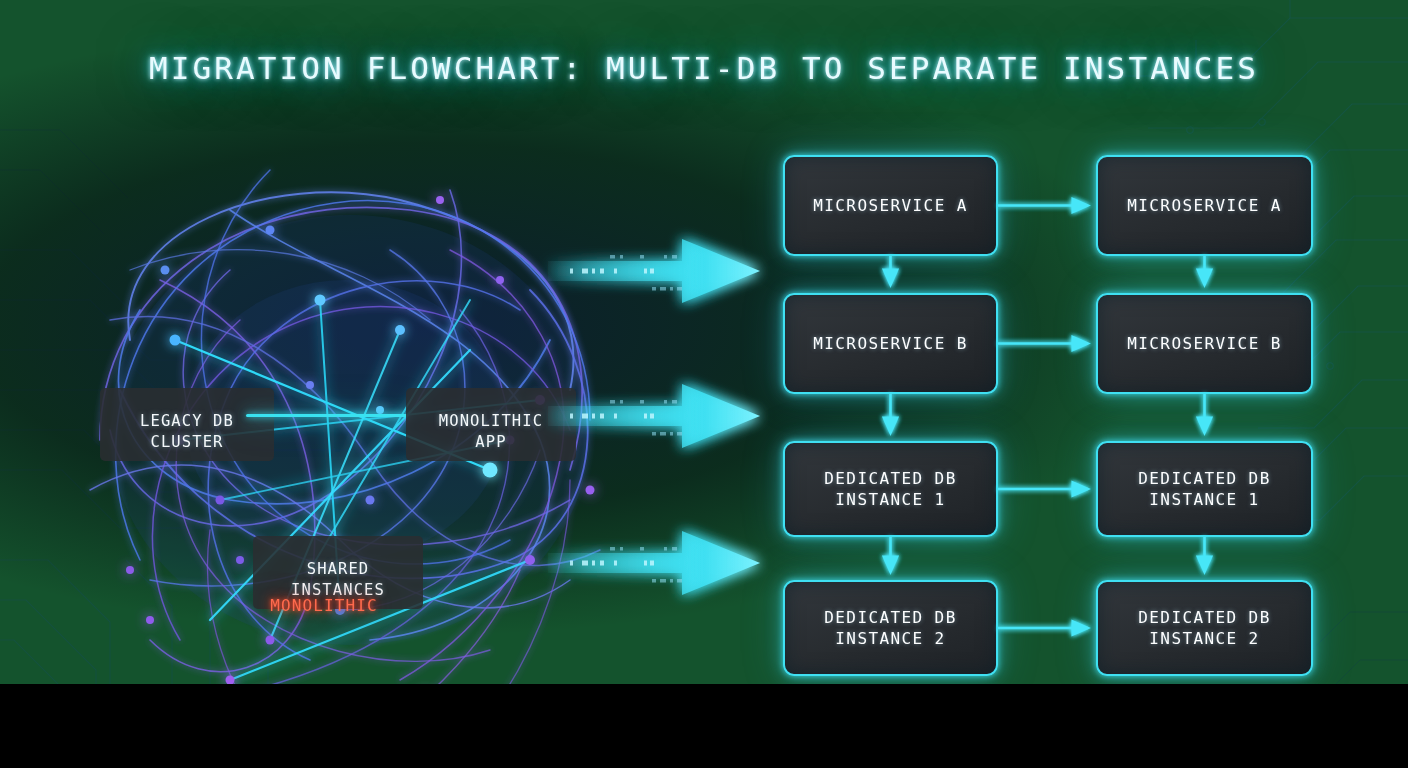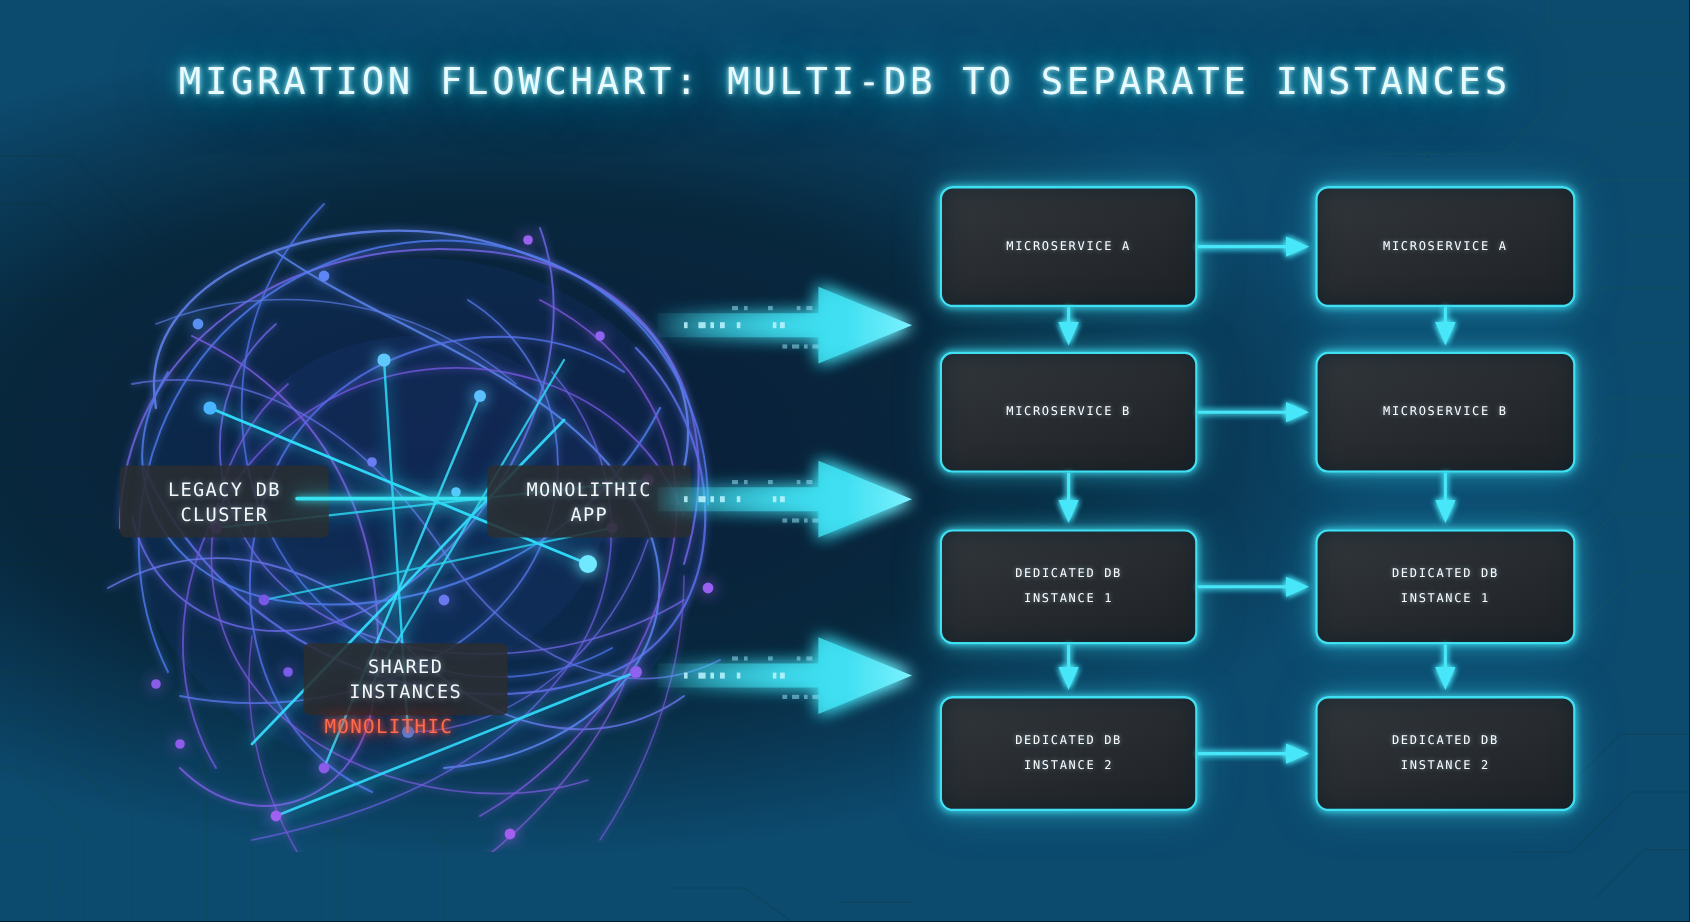--- a/index.html
+++ b/index.html
@@ -1,17 +1,17 @@
 <!DOCTYPE html>
 <html><head>
 <meta charset="utf-8">
 <style>
   html,body{margin:0;padding:0;background:#000;}
   body{width:1408px;height:768px;overflow:hidden;font-family:"DejaVu Sans Mono",monospace;}
-  #stage{position:relative;width:1408px;height:768px;background:#0c4a6e;overflow:hidden;}
+  #stage{position:relative;width:1408px;height:684px;background:#14532d;overflow:hidden;}
 
   
   .bg-layer{position:absolute;inset:0;}
   .bg-vign{background:radial-gradient(ellipse 70% 60% at 30% 48%, rgba(10,20,46,.85) 0%, rgba(3,6,14,.5) 45%, rgba(0,1,3,0) 75%);}
   .circuit{opacity:.55;}
 
   
   #title{
     position:absolute;left:0;right:0;top:50px;text-align:center;
     font-family:"DejaVu Sans Mono",monospace;
@@ -23,21 +23,21 @@
 
   
   #tangle{position:absolute;left:70px;top:140px;width:570px;height:570px;}
   #tangle svg{position:absolute;inset:0;}
 
   
   .pill{
     position:absolute;background:rgba(42,45,49,.88);
     color:#f4f8fa;font-family:"DejaVu Sans Mono",monospace;
     font-size:15.5px;letter-spacing:1.1px;line-height:21px;text-align:center;
-    border-radius:5px;padding:10px 14px 8px;white-space:pre-line;
+    border-radius:5px;padding:23px 14px 8px;white-space:pre-line;
     text-shadow:0 0 5px rgba(180,230,255,.55);
   }
   #pill-legacy{left:100px;top:388px;width:146px;}
   #pill-mono{left:382px;top:388px;width:142px;margin-left:24px;}
   #pill-shared{left:253px;top:536px;width:142px;}
   #link-line{
     position:absolute;left:246px;top:414px;width:162px;height:3px;
     background:#39e2f0;border-radius:2px;
     box-shadow:0 0 6px #39e2f0,0 0 16px rgba(57,226,240,.85),0 0 34px rgba(40,170,200,.5);
   }
@@ -54,21 +54,21 @@
 
   
   .node{
     position:absolute;box-sizing:border-box;
     background:linear-gradient(160deg,#32373c 0%,#272b2f 55%,#1e2226 100%);
     border:2px solid #3fe0f2;border-radius:11px;
     box-shadow:0 0 6px rgba(63,224,242,.85),0 0 18px rgba(63,224,242,.45),
                0 0 40px rgba(40,170,200,.3),inset 0 0 18px rgba(10,30,40,.6);
     display:flex;align-items:center;justify-content:center;
     color:#fdfeff;font-family:"DejaVu Sans Mono",monospace;
-    font-size:10px;letter-spacing:1.4px;line-height:21px;text-align:center;
+    font-size:16px;letter-spacing:1.4px;line-height:21px;text-align:center;
     white-space:pre-line;
     text-shadow:0 0 4px rgba(190,235,255,.5);
   }
 
   
   .conn{position:absolute;}
   .conn svg{display:block;overflow:visible;}
 </style>
 </head>
 <body>

